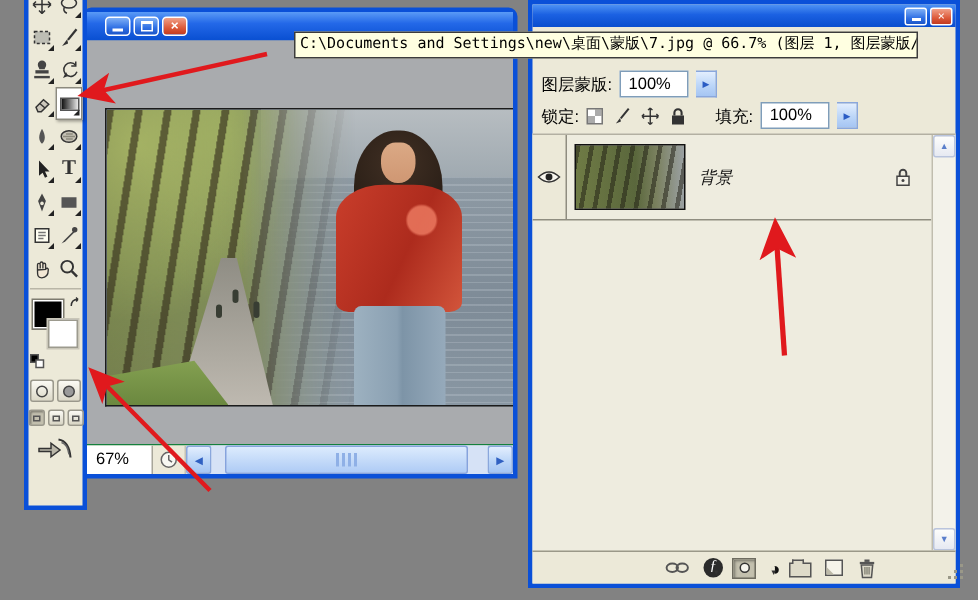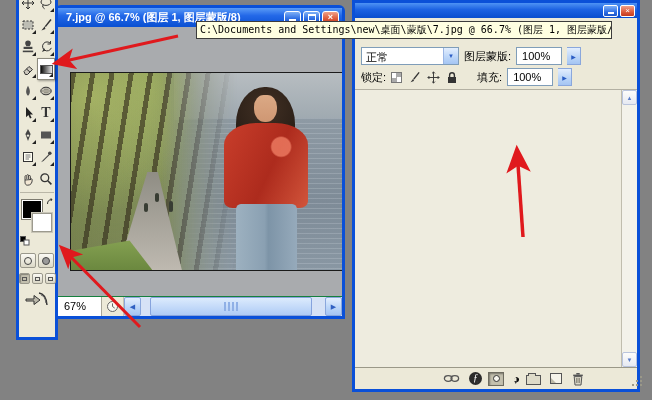--- a/index.html
+++ b/index.html
@@ -189,21 +189,20 @@
   
   .arrows { position:absolute; left:0; top:0; z-index:60; pointer-events:none; }
 
   svg.icon { display:block; }
 </style>
 </head>
 <body>
 
 <div class="image-window">
   <div class="iw-titlebar">
-    <span class="iw-title">7.jpg @ 66.7% (图层 1, 图层蒙版/8)</span>
     <span class="win-buttons">
       <span class="wbtn">
           <span class="minbar"></span>
         </span>
       <span class="wbtn">
           <span class="maxbox"></span>
         </span>
       <span class="wbtn close">
           <span>×</span>
         </span>
@@ -414,24 +413,20 @@
   <div class="lp-titlebar">
     <span class="lp-btn">
         <span class="minbar"></span>
       </span>
     <span class="lp-btn close">
         <span>×</span>
       </span>
   </div>
 
   <div class="blend-row">
-    <span class="combo">
-      <span class="combo-text">正常</span>
-      <span class="combo-btn">▼</span>
-    </span>
     <span>图层蒙版:</span>
     <span class="numfield">100%</span>
     <span class="spin-btn">▶</span>
   </div>
 
   <div class="lock-row">
     <span>锁定:</span>
     <span class="lockicons">
       <span class="checker"></span>
       <span>
@@ -452,20 +447,37 @@
           </svg>
       </span>
     </span>
     <span style="margin-left:14px;">填充:</span>
     <span class="numfield">100%</span>
     <span class="spin-btn">▶</span>
   </div>
 
   <div class="layers-list">
     <div class="rows">
+      <div class="layer-row">
+        <span class="eye-cell">
+          <svg class="icon" width="16" height="10" viewBox="0 0 16 10">
+              <path d="M1 5Q8 -1.6 15 5 8 11.6 1 5z" fill="#f8f6ee" stroke="#333"></path>
+              <circle cx="8" cy="5" r="2.3" fill="#222"></circle>
+            </svg>
+        </span>
+        <span class="thumb trees-thumb"></span>
+        <span class="layer-name bgname">背景</span>
+        <span class="row-lock">
+          <svg class="icon" width="12" height="14" viewBox="0 0 12 14">
+              <rect x="2" y="6.5" width="8" height="6" fill="#f4f2e8" stroke="#444"></rect>
+              <path d="M3.8 6.5V4.4a2.2 2.2 0 0 1 4.4 0v2.1" fill="none" stroke="#444" stroke-width="1.3"></path>
+              <circle cx="6" cy="9.3" r="1" fill="#444"></circle>
+            </svg>
+        </span>
+      </div>
     </div>
     <div class="vscroll">
       <span class="vbtn">▲</span>
       <span class="vspacer"></span>
       <span class="vbtn">▼</span>
     </div>
   </div>
 
   <div class="bottom-bar">
     <span>

